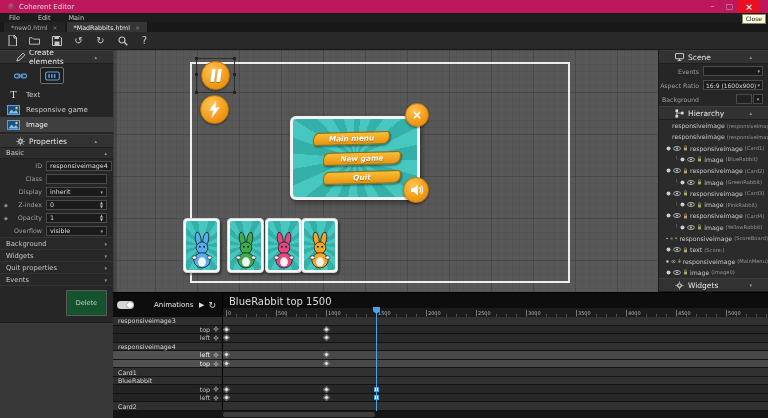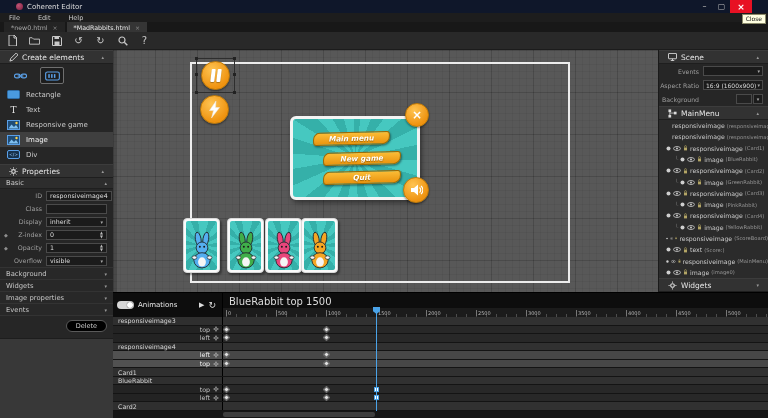--- a/index.html
+++ b/index.html
@@ -1,42 +1,42 @@
 <!DOCTYPE html>
 <html><head>
 <meta charset="utf-8">
 <style>
   *{margin:0;padding:0;box-sizing:border-box;}
   html,body{width:768px;height:418px;overflow:hidden;background:#2a2a2a;
     font-family:"DejaVu Sans",sans-serif;-webkit-font-smoothing:antialiased;}
   .abs{position:absolute;}
   
-  #titlebar{position:absolute;left:0;top:0;width:768px;height:13px;background:#0f172a;
-    display:flex;align-items:center;gap:4px;padding:0 16px;color:#ddd;font-size:7px;z-index:50;}
+  #titlebar{position:absolute;left:0;top:0;width:768px;height:13px;background:#be185d;
+    display:flex;align-items:center;gap:4px;padding:0 8px;color:#ddd;font-size:7px;z-index:50;}
   #logo{width:7px;height:7px;border-radius:50%;background:radial-gradient(circle at 35% 35%,#c05575,#7c1c3e);}
   #win-controls{margin-left:auto;display:flex;align-items:stretch;height:13px;}
   .winbtn{width:17px;display:flex;align-items:center;justify-content:center;color:#bbb;font-size:8px;}
   #close-btn{width:22px;background:#e81123;color:#fff;font-size:9px;font-weight:bold;}
   #close-tooltip{position:absolute;top:14px;right:2px;background:#ffffe1;border:1px solid #8a8a6a;
     color:#111;font-size:6px;padding:0 3px;line-height:8px;z-index:60;}
   #menubar{position:absolute;left:0;top:13px;width:768px;height:9px;background:#1d1d1d;
     display:flex;align-items:center;color:#ccc;font-size:6.5px;z-index:50;}
   .menu-item{padding:0 9px;}
   #tabbar{position:absolute;left:0;top:22px;width:768px;height:10px;background:#181818;
     display:flex;align-items:stretch;padding-left:4px;gap:2px;z-index:50;}
   .tab{display:flex;align-items:center;gap:5px;padding:0 7px;font-size:6.3px;background:#242424;color:#a8a8a8;}
   .tab.active{background:#353535;color:#e8e8e8;}
   .tab .tab-x{font-size:6px;color:#888;}
   #toolbar{position:absolute;left:0;top:32px;width:768px;height:18px;background:#292929;
     display:flex;align-items:center;gap:11px;padding-left:7px;z-index:50;border-bottom:1px solid #1c1c1c;}
   .tool-ic{width:11px;height:11px;display:flex;align-items:center;justify-content:center;color:#c8c8c8;font-size:10px;}
   
   #leftpanel{position:absolute;left:0;top:50px;width:113px;height:368px;background:#262626;
     display:flex;flex-direction:column;z-index:10;}
-  .p-header{height:14px;display:flex;align-items:center;gap:4px;padding:0 9px;background:#323232;
+  .p-header{height:14px;display:flex;align-items:center;gap:4px;padding:0 16px;background:#323232;
     border-top:1px solid #3c3c3c;border-bottom:1px solid #1e1e1e;color:#e6e6e6;font-size:7.5px;}
   .p-header .arr{margin-left:auto;color:#999;font-size:5px;}
   #quickrow{height:23px;display:flex;align-items:center;gap:8px;padding-left:8px;background:#262626;}
   .quick-btn{width:24px;height:17px;display:flex;align-items:center;justify-content:center;border-radius:2px;}
   .quick-btn.sel{background:#1d1d1d;border:1px solid #6f6f6f;}
   .ce-item{height:15px;display:flex;align-items:center;gap:6px;padding-left:7px;color:#c9c9c9;font-size:7px;}
   .ce-item.sel{background:#3f3f3f;color:#eee;}
   .sub-header{height:11px;display:flex;align-items:center;padding:0 6px;background:#2d2d2d;
     border-bottom:1px solid #1f1f1f;color:#ccc;font-size:6.8px;}
   .sub-header .arr{margin-left:auto;color:#999;font-size:5px;}
@@ -45,21 +45,21 @@
   .form-label{flex:0 0 46px;text-align:right;padding-right:4px;color:#9f9f9f;font-size:6.3px;}
   .form-ctl{flex:1;margin-right:6px;height:10px;background:#1b1b1b;border:1px solid #4a4a4a;
     color:#ddd;font-size:6.3px;display:flex;align-items:center;padding:0 3px;position:relative;}
   .form-ctl .sel-arr{margin-left:auto;color:#aaa;font-size:5px;}
   .stepper{margin-left:auto;display:flex;flex-direction:column;justify-content:center;line-height:3.5px;}
   .stepper span{font-size:3.8px;color:#bbb;}
   .sec-row{height:12px;display:flex;align-items:center;padding:0 6px;background:#282828;
     border-top:1px solid #333;color:#c6c6c6;font-size:6.8px;}
   .sec-row .arr{margin-left:auto;color:#999;font-size:5px;}
   #delete-row{display:flex;justify-content:flex-end;padding:4px 6px 6px;background:#262626;border-top:1px solid #333;}
-  #delete-btn{background:#000000;border:1px solid #5a5a5a;color:#ccc;font-size:6.5px;padding:1px 9px;border-radius:6px;}
+  #delete-btn{background:#14532d;border:1px solid #5a5a5a;color:#ccc;font-size:6.5px;padding:8px 9px;border-radius:1px;}
   #left-filler{flex:1;background:#383838;border-top:1px solid #1d1d1d;}
   
   #canvas{position:absolute;left:113px;top:50px;width:545px;height:242px;background-color:#585858;overflow:hidden;
     background-image:
       linear-gradient(rgba(0,0,0,.12) 1px,transparent 1px),
       linear-gradient(90deg,rgba(0,0,0,.12) 1px,transparent 1px),
       linear-gradient(rgba(0,0,0,.05) 1px,transparent 1px),
       linear-gradient(90deg,rgba(0,0,0,.05) 1px,transparent 1px);
     background-size:42px 42px,42px 42px,7px 7px,7px 7px;}
   #canvas-edge{position:absolute;left:0;top:0;bottom:0;width:4px;background:rgba(0,0,0,.18);}
@@ -105,21 +105,21 @@
   .h-name{color:#c9c9c9;font-size:6.2px;}
   .h-suffix{color:#969696;font-size:5.2px;}
   .tree-el{color:#7a7a7a;font-size:5.5px;}
   
   #timeline{position:absolute;left:113px;top:292px;width:655px;height:126px;background:#1f1f1f;
     display:flex;flex-direction:column;z-index:20;border-top:1px solid #000;}
   #tl-header{height:24px;display:flex;}
   #tl-header-left{flex:0 0 110px;background:#0d0d0d;display:flex;align-items:center;gap:4px;padding:0 4px;border-right:1px solid #000;}
   #anim-toggle{width:17px;height:8px;border-radius:4px;background:#d6d6d6;position:relative;}
   #anim-toggle .knob{position:absolute;right:1px;top:1px;width:6px;height:6px;border-radius:50%;background:#fff;box-shadow:0 0 1px #000;}
-  #anim-label{color:#e8e8e8;font-size:7px;}
+  #anim-label{color:#e8e8e8;font-size:7px;margin-left:16px;}
   #play-btn{margin-left:auto;color:#ddd;font-size:7px;}
   #loop-btn{color:#ddd;font-size:9px;margin-right:2px;}
   #tl-header-right{flex:1;background:#0d0d0d;position:relative;}
   #tl-status{position:absolute;left:6px;top:3px;color:#ddd;font-size:10px;}
   #tl-ruler{position:absolute;left:0;right:0;bottom:0;height:9px;background:#1b1b1b;
     background-image:repeating-linear-gradient(90deg,rgba(255,255,255,.22) 0 1px,transparent 1px 10px);
     background-size:100% 3px;background-position:3px 100%;background-repeat:no-repeat;}
   .ruler-lab{position:absolute;bottom:1px;color:#b5b5b5;font-size:5px;border-left:1px solid #777;padding-left:1px;line-height:6px;}
   #tl-rows{flex:1;display:flex;flex-direction:column;}
   .t-row{flex:1;display:flex;border-bottom:1px solid rgba(0,0,0,.35);}
@@ -151,21 +151,21 @@
     <div class="winbtn">–</div>
     <div class="winbtn">▢</div>
     <div class="winbtn" id="close-btn">×</div>
   </div>
 </div>
 <div id="close-tooltip">Close</div>
 
 <div id="menubar">
   <span class="menu-item">File</span>
   <span class="menu-item">Edit</span>
-  <span class="menu-item">Help</span>
+  <span class="menu-item">Main</span>
 </div>
 
 <div id="tabbar">
   <div class="tab">
     <span>*new0.html</span>
     <span class="tab-x">×</span>
   </div>
   <div class="tab active">
     <span>*MadRabbits.html</span>
     <span class="tab-x">×</span>
@@ -221,48 +221,38 @@
     <span class="quick-btn sel">
       <svg width="15" height="10" viewBox="0 0 16 10">
           <rect x="0.7" y="0.7" width="14.6" height="8.6" rx="2" fill="none" stroke="#5aa0e8" stroke-width="1.2"></rect>
           <rect x="3.5" y="3" width="1.6" height="4" fill="#5aa0e8"></rect>
           <rect x="6.5" y="3" width="1.6" height="4" fill="#5aa0e8"></rect>
           <rect x="9.5" y="3" width="1.6" height="4" fill="#5aa0e8"></rect>
         </svg>
     </span>
   </div>
   <div class="ce-item">
-    <svg width="13" height="9" viewBox="0 0 13 9">
-        <rect x="0.5" y="0.5" width="12" height="8" rx="1" fill="#4a9ade" stroke="#2f6ea8" stroke-width="1"></rect>
-      </svg>
-    <span>Rectangle</span>
-  </div>
-  <div class="ce-item">
     <span style="width:13px;text-align:center;color:#e8e8e8;font-size:9px;font-family:'DejaVu Serif',serif;">T</span>
     <span>Text</span>
   </div>
   <div class="ce-item">
     <svg width="13" height="10" viewBox="0 0 13 10">
         <rect x="0.5" y="0.5" width="12" height="9" fill="#1f4d78" stroke="#5aa0e8" stroke-width="1"></rect>
         <path d="M1.5 8.5l3-4 2.5 2.5 2-2 2.5 3.5z" fill="#7fc0f0"></path>
         <circle cx="9.5" cy="3" r="1.2" fill="#ffd24a"></circle>
       </svg>
     <span>Responsive game</span>
   </div>
   <div class="ce-item sel">
     <svg width="13" height="10" viewBox="0 0 13 10">
         <rect x="0.5" y="0.5" width="12" height="9" fill="#1f4d78" stroke="#5aa0e8" stroke-width="1"></rect>
         <path d="M1.5 8.5l3-4 2.5 2.5 2-2 2.5 3.5z" fill="#7fc0f0"></path>
         <circle cx="9.5" cy="3" r="1.2" fill="#ffd24a"></circle>
       </svg>
     <span>Image</span>
-  </div>
-  <div class="ce-item">
-    <span style="width:13px;height:9px;border:1px solid #5aa0e8;border-radius:2px;background:#17324d;color:#9fd0ff;font-size:4.5px;display:flex;align-items:center;justify-content:center;">&lt;/&gt;</span>
-    <span>Div</span>
   </div>
 
   <div class="p-header" style="margin-top:2px;">
     <svg width="9" height="9" viewBox="0 0 10 10">
         <circle cx="5" cy="5" r="2" fill="none" stroke="#dcdcdc" stroke-width="1.3"></circle>
         <path d="M5 0.4v1.4M5 8.2v1.4M0.4 5h1.4M8.2 5h1.4M1.7 1.7l1 1M7.3 7.3l1 1M8.3 1.7l-1 1M2.7 7.3l-1 1" stroke="#dcdcdc" stroke-width="1"></path>
       </svg>
     <span>Properties</span>
     <span class="arr">▴</span>
   </div>
@@ -318,21 +308,21 @@
 
   <div class="sec-row">
     <span>Background</span>
     <span class="arr">▾</span>
   </div>
   <div class="sec-row">
     <span>Widgets</span>
     <span class="arr">▾</span>
   </div>
   <div class="sec-row">
-    <span>Image properties</span>
+    <span>Quit properties</span>
     <span class="arr">▾</span>
   </div>
   <div class="sec-row">
     <span>Events</span>
     <span class="arr">▾</span>
   </div>
   <div id="delete-row">
     <span id="delete-btn">Delete</span>
   </div>
   <div id="left-filler"></div>
@@ -476,21 +466,21 @@
     <span id="bg-dd">▾</span>
   </div>
 
   <div class="p-header">
     <svg width="9" height="9" viewBox="0 0 10 10">
         <rect x="0.5" y="0.5" width="3" height="3" fill="#dcdcdc"></rect>
         <rect x="6.5" y="3" width="3" height="3" fill="#dcdcdc"></rect>
         <rect x="0.5" y="6.5" width="3" height="3" fill="#dcdcdc"></rect>
         <path d="M2 3.5v4M2 4.5h4.5M6.5 4.5" stroke="#dcdcdc" stroke-width="0.8" fill="none"></path>
       </svg>
-    <span>MainMenu</span>
+    <span>Hierarchy</span>
     <span class="arr">▴</span>
   </div>
   <div id="hier-list">
       <div class="h-row">
         <svg width="5" height="5" viewBox="0 0 6 6">
           <circle cx="3" cy="3" r="2.4" fill="#cfcfcf"></circle>
         </svg>
         <svg width="8" height="5" viewBox="0 0 10 6">
           <ellipse cx="5" cy="3" rx="4.3" ry="2.5" fill="none" stroke="#cfcfcf" stroke-width="1"></ellipse>
           <circle cx="5" cy="3" r="1.2" fill="#cfcfcf"></circle>

